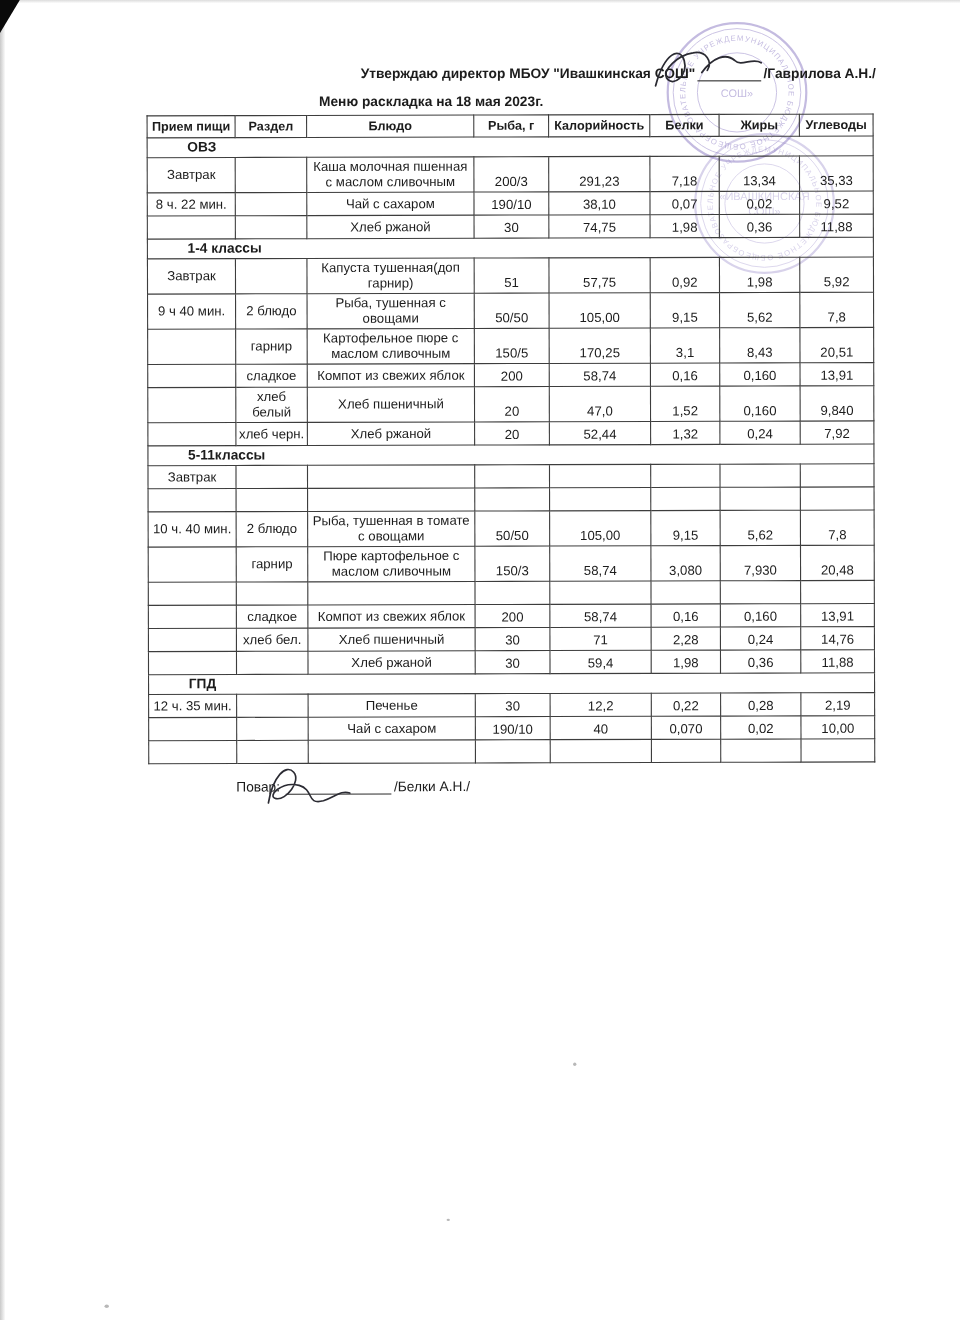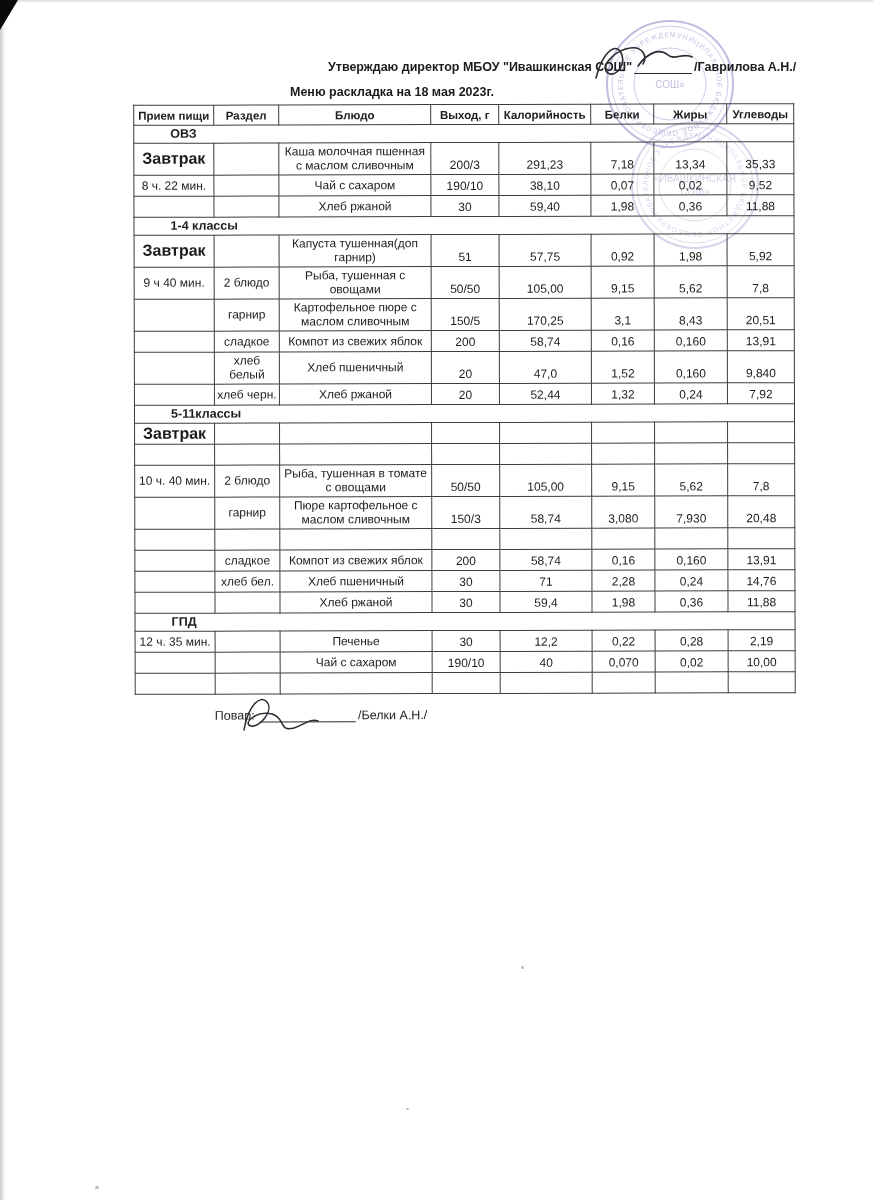--- a/index.html
+++ b/index.html
@@ -29,21 +29,21 @@
   .sig-line { display:inline-block; width:58px; height:13px; border-bottom:1.2px solid #2b2b2b; margin:0 2px; }
   .doc-title { position:absolute; top:85px; left:290px; font-size:12.5px; font-weight:700; }
 
   table { border-collapse:collapse; table-layout:fixed; width:660px; font-size:12px; color:#1c1c1c; }
   th, td { border:1px solid #3d3d3d; text-align:center; padding:1px 2px; overflow:hidden; }
   thead tr { height:20px; }
   th { font-weight:700; font-size:11.5px; }
   tbody tr { height:21px; }
   tbody td { vertical-align:bottom; padding-bottom:2px; line-height:14px; }
   td.c0, td.c1, td.c2 { vertical-align:middle; }
-  td.bold { font-weight:700; font-size:16px; }
+  td.bold { font-weight:400; font-size:12px; }
   tr.section-row { height:18px; }
   tr.section-row td { text-align:left; padding-left:36px; font-weight:700; vertical-align:middle; font-size:12.5px; }
 
   .footer {
     margin-top:14px; margin-left:80px; font-size:12.5px;
     display:flex; align-items:flex-end; white-space:nowrap;
   }
   .footer .sig-line { width:96px; }
 
   .stamps { position:absolute; left:552px; top:12px; pointer-events:none; }
@@ -107,21 +107,21 @@
         <col style="width:92px">
           <col style="width:63px">
           <col style="width:73px">
           <col style="width:67px">
       </colgroup>
       <thead>
         <tr id="head-row">
             <th>Прием пищи</th>
             <th>Раздел</th>
             <th>Блюдо</th>
-            <th>Выход, г</th>
+            <th>Рыба, г</th>
             <th>Калорийность</th>
             <th>Белки</th>
             <th>Жиры</th>
             <th>Углеводы</th>
           </tr>
       </thead>
       <tbody id="table-body">
           <tr class="section-row">
             <td colspan="8">ОВЗ</td>
           </tr>
@@ -143,21 +143,21 @@
             <td class="c4">38,10</td>
             <td class="c5">0,07</td>
             <td class="c6">0,02</td>
             <td class="c7">9,52</td>
           </tr>
           <tr>
             <td class="c0"></td>
             <td class="c1"></td>
             <td class="c2">Хлеб ржаной</td>
             <td class="c3">30</td>
-            <td class="c4">59,40</td>
+            <td class="c4">74,75</td>
             <td class="c5">1,98</td>
             <td class="c6">0,36</td>
             <td class="c7">11,88</td>
           </tr>
           <tr class="section-row">
             <td colspan="8">1-4 классы</td>
           </tr>
           <tr>
             <td class="c0 bold">Завтрак</td>
             <td class="c1"></td>

